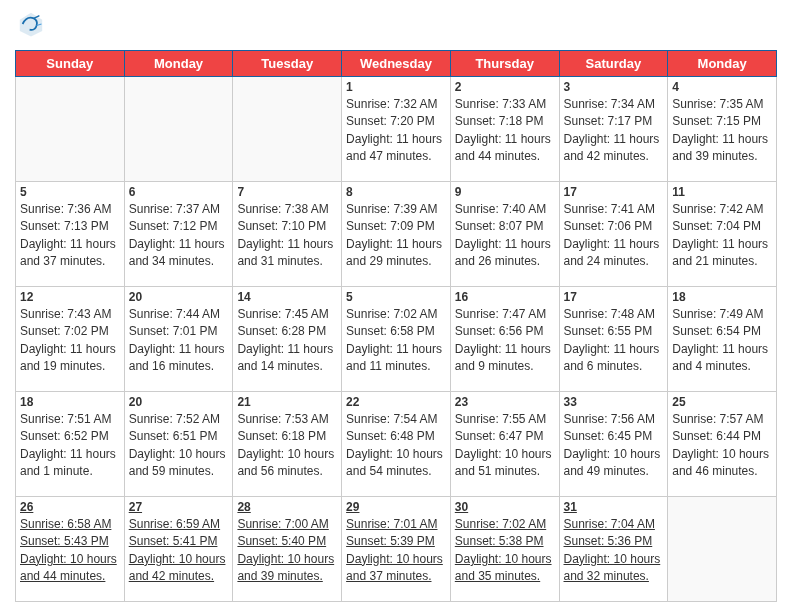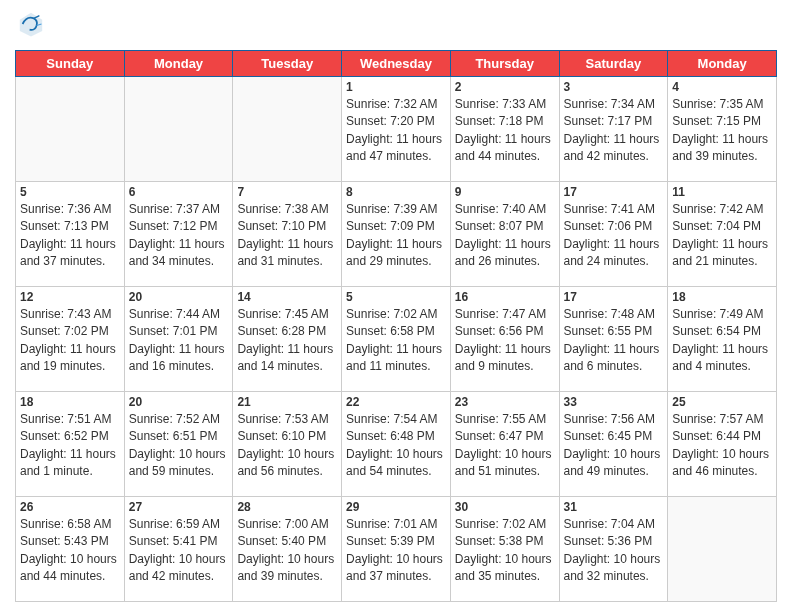--- a/index.html
+++ b/index.html
@@ -76,20 +76,21 @@
       font-size: 9.5px;
       color: #333;
       background: #fff;
       height: 88px;
     }
     .calendar td.empty {
       background: #f9f9f9;
     }
     .calendar tr:last-child td {
       height: 78px;
+      text-decoration: underline;
     }
     .day-num {
       font-size: 12px;
       font-weight: bold;
       display: block;
       margin-bottom: 2px;
     }
     .day-info {
       line-height: 1.45;
       font-size: 12px;
@@ -279,21 +280,21 @@
           <td>
             <span class="day-num">20</span>
             <div class="day-info">Sunrise: 7:52 AM
 Sunset: 6:51 PM
 Daylight: 10 hours
 and 59 minutes.</div>
           </td>
           <td>
             <span class="day-num">21</span>
             <div class="day-info">Sunrise: 7:53 AM
-Sunset: 6:10 PM
+Sunset: 6:18 PM
 Daylight: 10 hours
 and 56 minutes.</div>
           </td>
           <td>
             <span class="day-num">22</span>
             <div class="day-info">Sunrise: 7:54 AM
 Sunset: 6:48 PM
 Daylight: 10 hours
 and 54 minutes.</div>
           </td>

